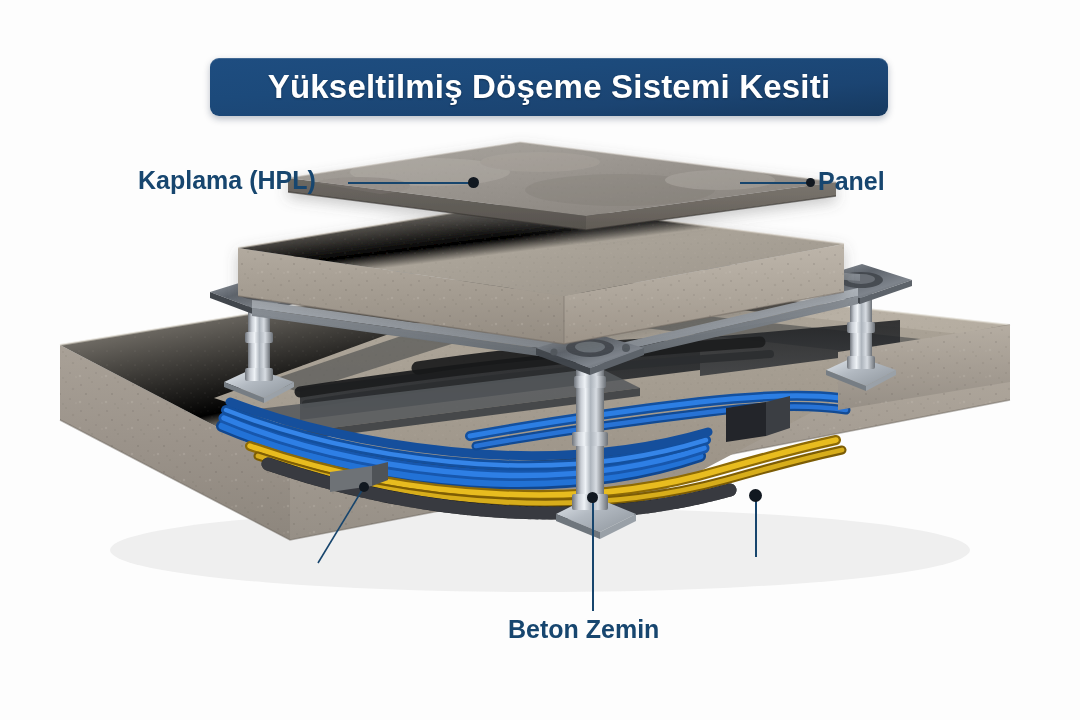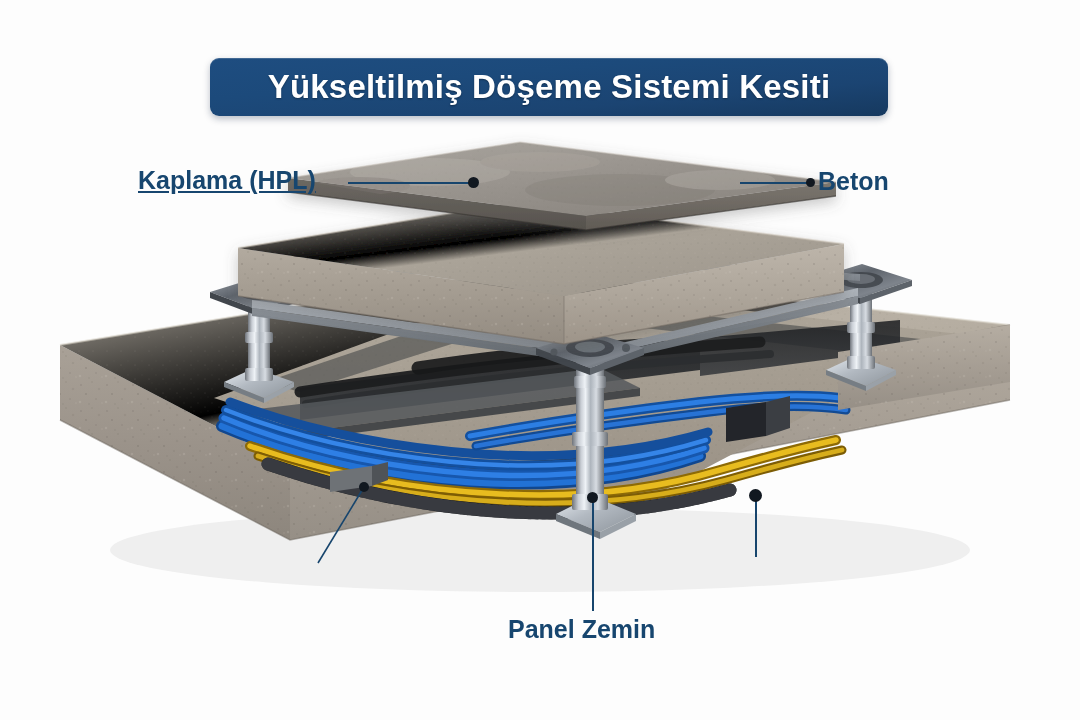--- a/index.html
+++ b/index.html
@@ -19,21 +19,21 @@
     box-shadow:0 3px 7px rgba(10,30,60,.28), inset 0 1px 0 rgba(255,255,255,.16);
     display:flex;align-items:center;justify-content:center;margin-top:11px;
   }
   .title-banner .ttl{
     color:#ffffff;font-size:33px;font-weight:bold;letter-spacing:.2px;
     white-space:nowrap;text-shadow:0 1px 2px rgba(0,0,0,.35);
   }
 
   
   .lbl{position:absolute;color:#17466f;font-weight:bold;white-space:nowrap;}
-  .lbl-kaplama{left:138px;top:166px;font-size:25px;text-decoration:underline;}
+  .lbl-kaplama{left:138px;top:166px;font-size:25px;}
   .lbl-panel{left:818px;top:167px;font-size:25px;}
   .lbl-tesisat{left:152px;top:568px;font-size:25px;}
   .lbl-beton{left:508px;top:615px;font-size:25px;}
   .lbl-yukseltme{left:777px;top:541px;font-size:25px;}
 
   .leader{position:absolute;background:#17456d;}
   .leader-h{height:1.6px;}
   .leader-v{width:1.6px;}
   .dot{position:absolute;border-radius:50%;background:#111820;}
 
@@ -375,22 +375,22 @@
   <div class="dot" style="left:587px;top:492px;width:11px;height:11px;"></div>
 
   <div class="leader leader-v" style="left:755px;top:495px;height:62px;"></div>
   <div class="dot" style="left:749px;top:489px;width:13px;height:13px;"></div>
 
   <div class="lbl lbl-kaplama">
     <span>Kaplama (HPL)</span>
   </div>
 
   <div class="lbl lbl-panel">
-    <span>Beton</span>
+    <span>Panel</span>
   </div>
 
 
   <div class="lbl lbl-beton">
-    <span>Panel Zemin</span>
+    <span>Beton Zemin</span>
   </div>
 
 
 </div>
 
 </body></html>

